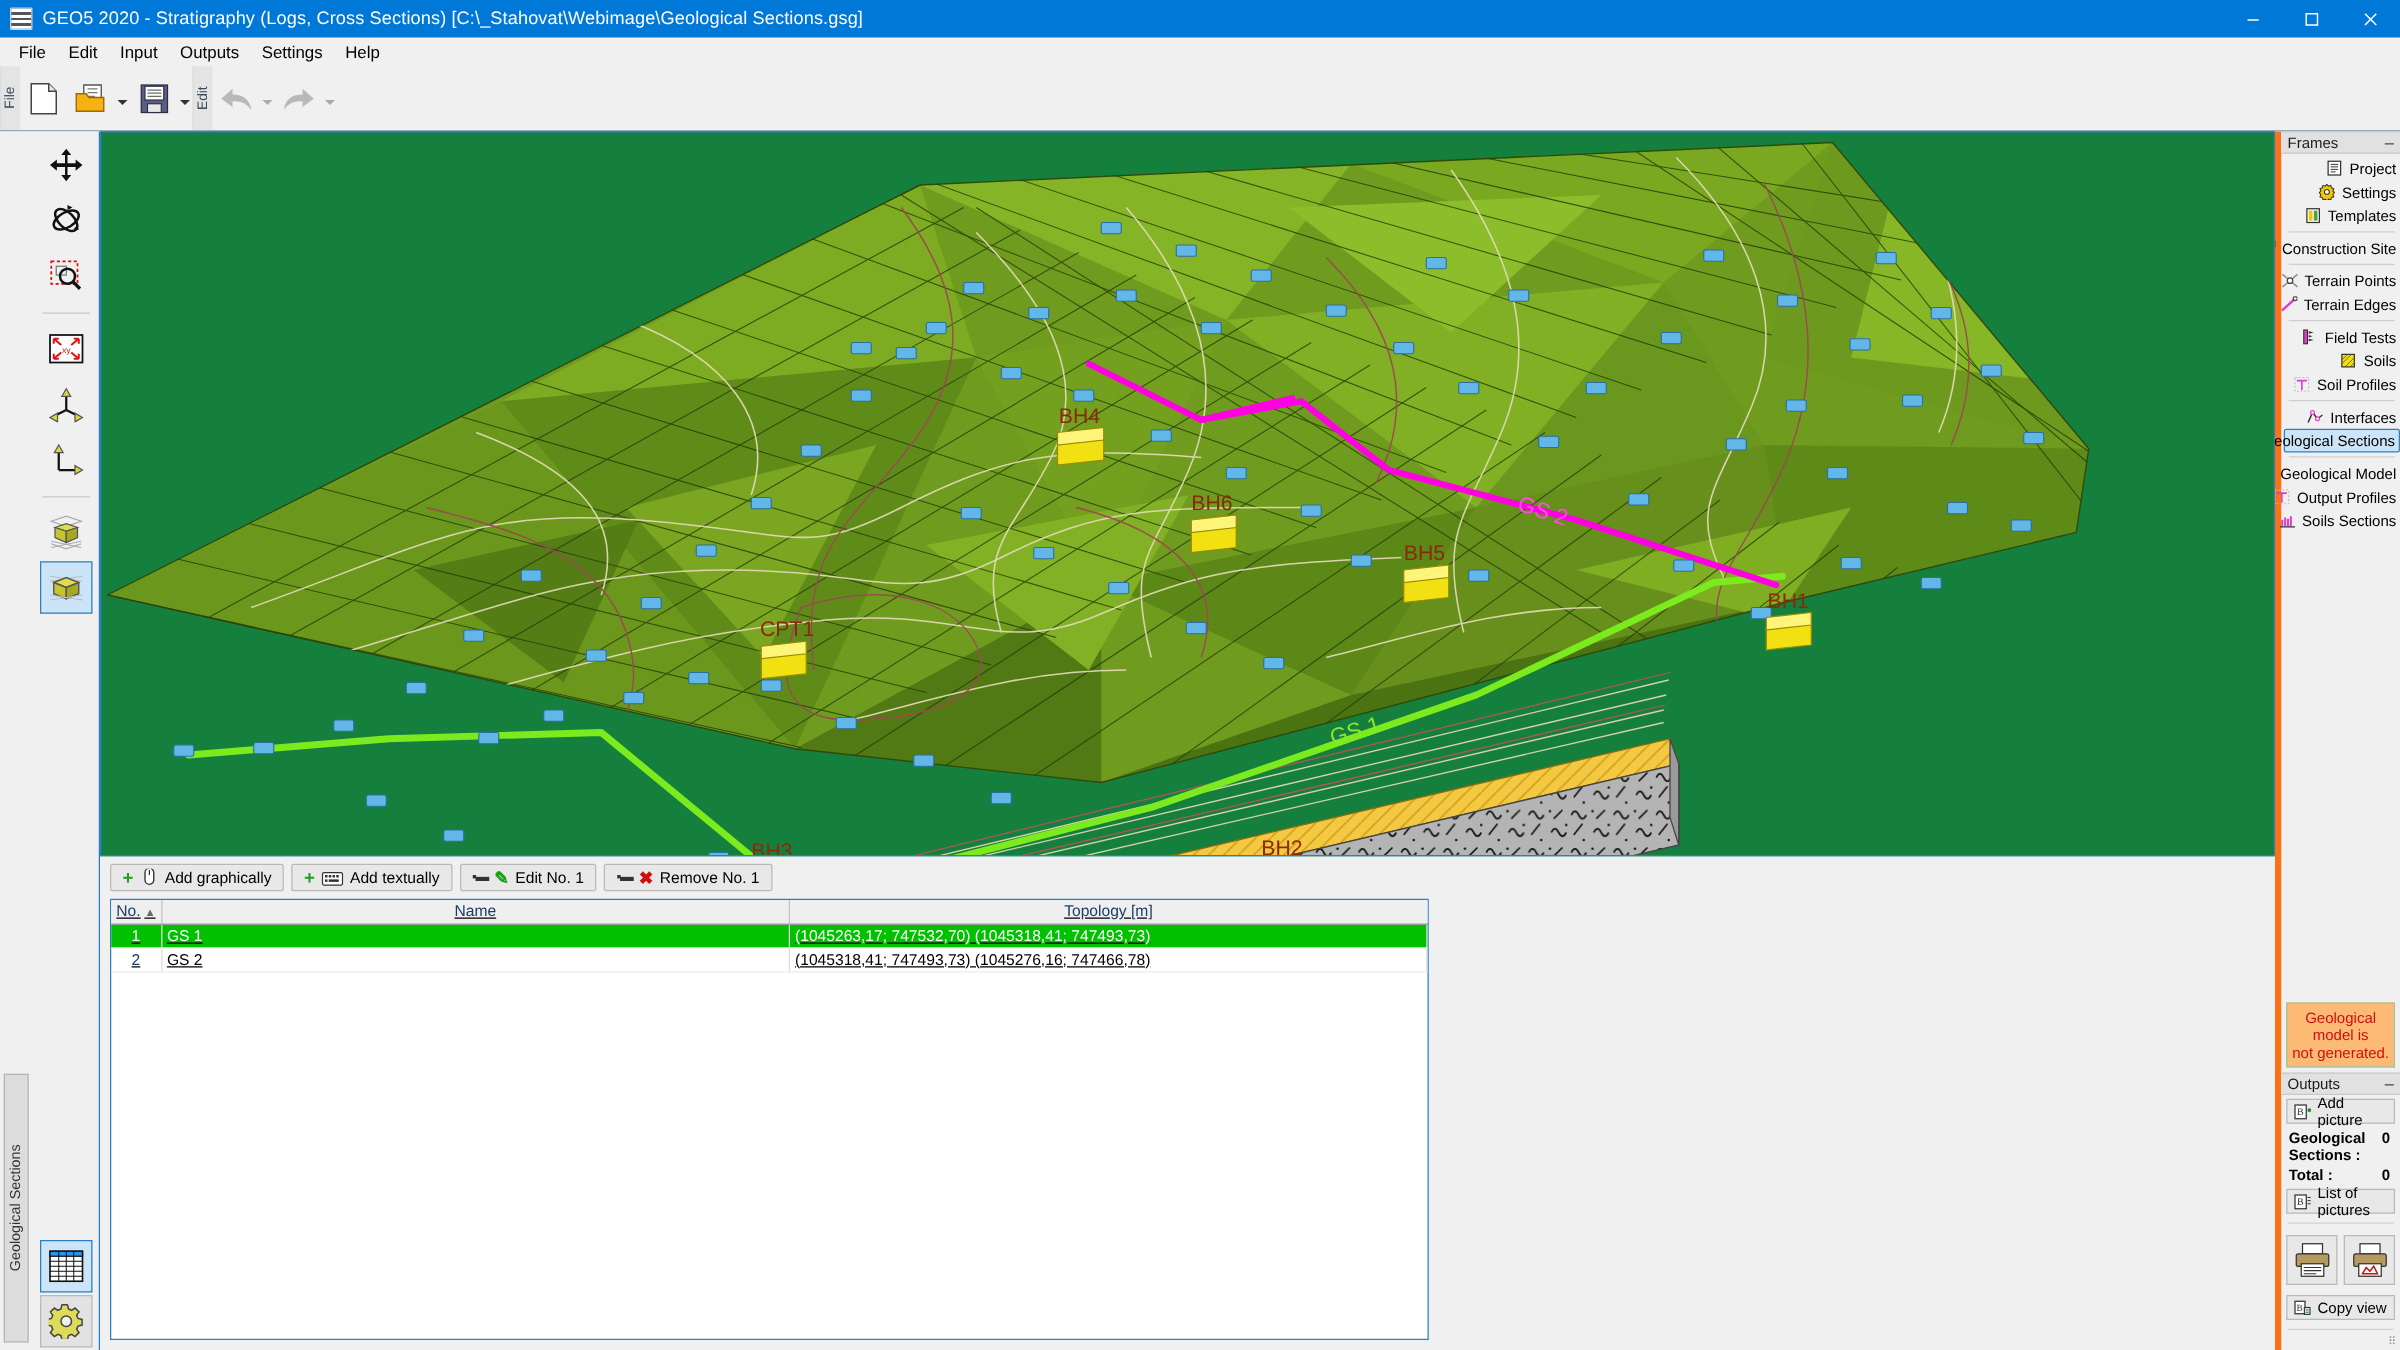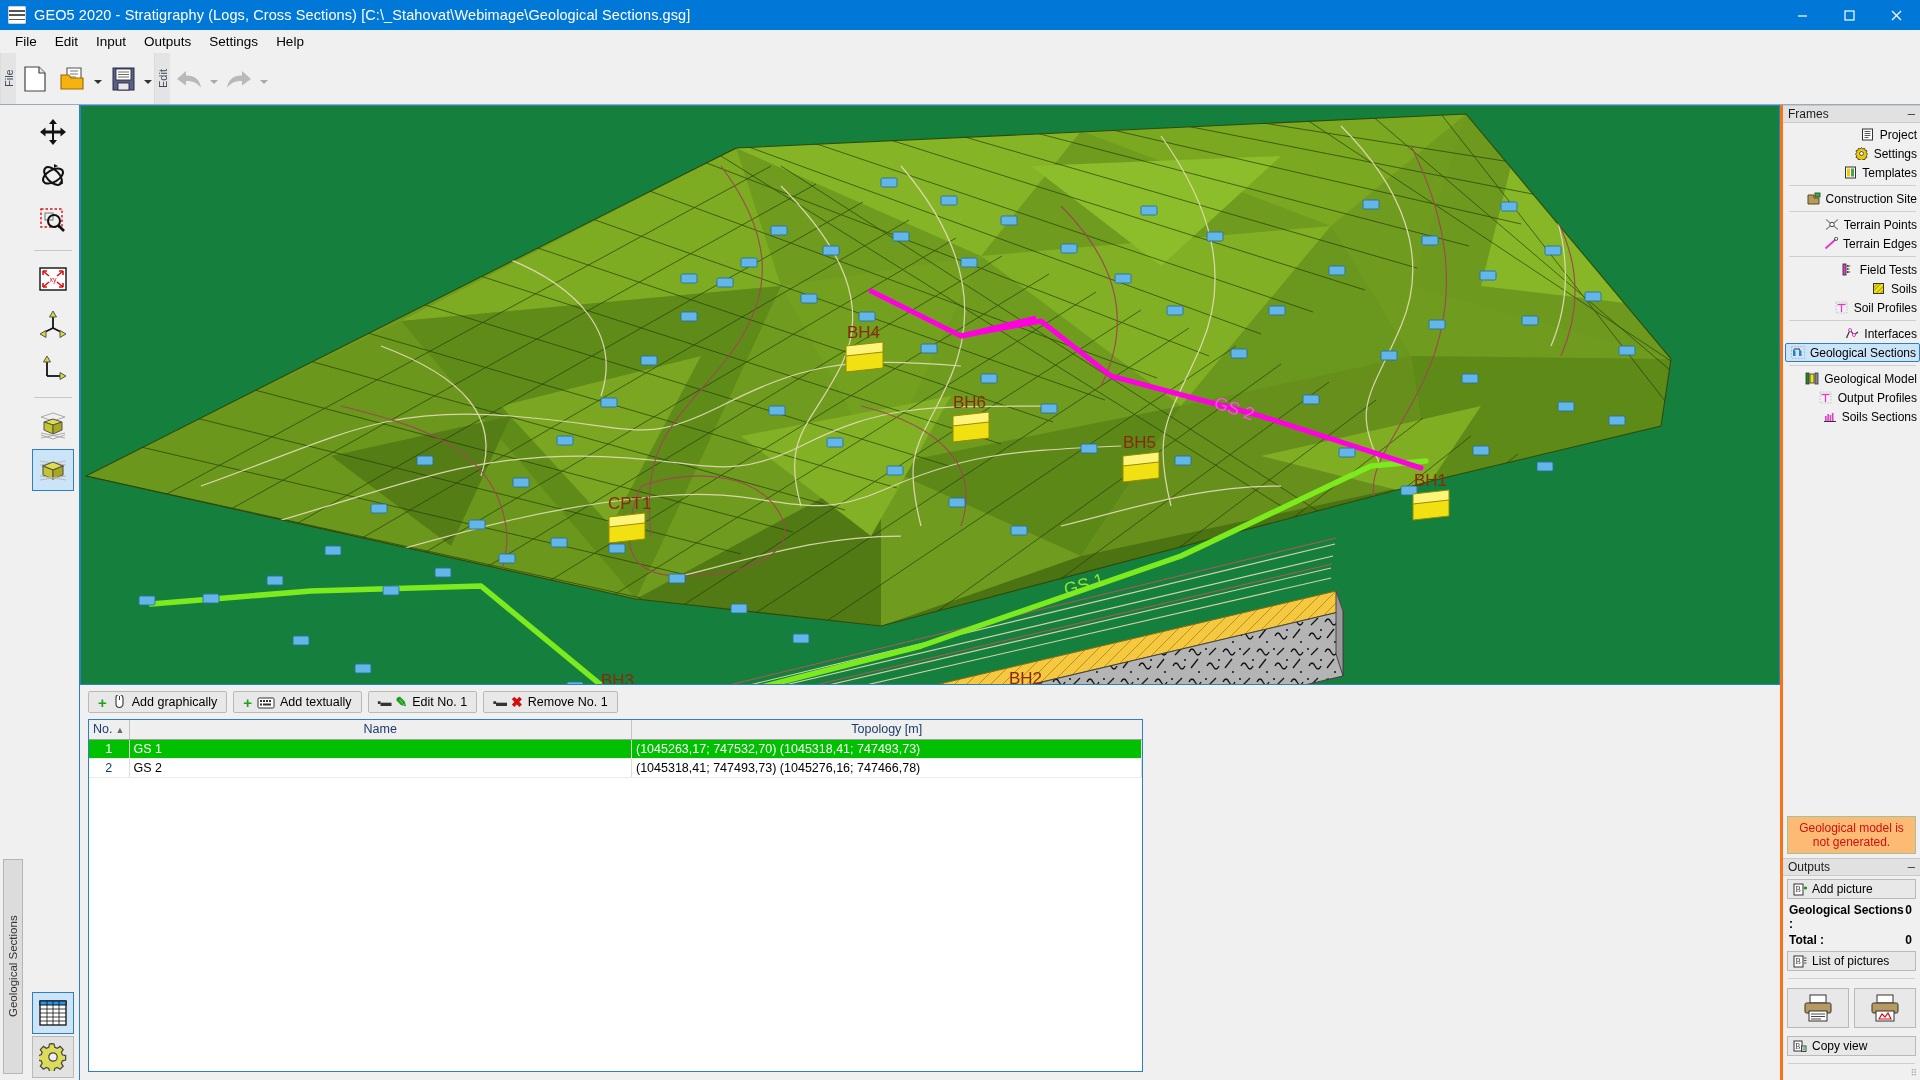--- a/index.html
+++ b/index.html
@@ -74,36 +74,36 @@
   #bottompanel { flex:1; background:#f0f0f0; padding:6px 8px 8px 8px; display:flex; flex-direction:column; min-height:0; }
   #tblbtns { display:flex; gap:6px; margin-bottom:6px; }
   .tbl-btn {
     height:22px; background:#e8e8e8; border:1px solid #b9b9b9; border-radius:2px;
     display:flex;align-items:center;gap:5px;padding:0 9px; font-size:12.5px; white-space:nowrap;
   }
   .plus { color:#20a020; font-weight:bold; font-size:15px; line-height:1; }
   .pen { color:#17a017; font-weight:bold; font-size:14px; }
   .xx  { color:#d01010; font-weight:bold; font-size:14px; }
   .dashico { color:#333; font-size:11px; letter-spacing:-1px; }
-  #gridbox { border:1px solid #2b7fc4; background:#fff; flex:1; min-height:0; width:1055px; }
+  #gridbox { border:1px solid #2b7fc4; background:#fff; flex:1; min-height:0; width:1055px;text-decoration:underline; }
   table.grid { border-collapse:collapse; width:100%; font-size:12.5px; table-layout:fixed; }
   table.grid th {
     background:#efefef; border-right:1px solid #c4c4c4; border-bottom:1px solid #9e9e9e;
     font-weight:normal; height:19px; color:#1b3d66;
   }
   table.grid td { border-right:1px solid #dcdcdc; border-bottom:1px solid #ececec; height:19px; padding:0 4px; }
   table.grid td.num { text-align:center; color:#1b3d66; }
   table.grid td.topo { }
   tr.sel td { background:#00c000; color:#fff; }
   tr.sel td.num { background:#00c000; color:#fff; }
   .colno { width:40px; } .coltopo { width:510px; }
   .sortarrow { color:#6a6a6a; font-size:9px; margin-left:3px; }
 
   
-  #rightpanel { width:140px; background:#f0f0f0; display:flex; flex-direction:column; border-left:3px solid #f97316; }
+  #rightpanel { width:100px; background:#f0f0f0; display:flex; flex-direction:column; border-left:5px solid #f97316; }
   .pnl-header {
     height:18px; background:#e1e1e1; border:1px solid #c9c9c9; border-left:0; border-right:0;
     display:flex; align-items:center; justify-content:space-between; padding:0 5px; font-size:12px; color:#1b1b1b;
   }
   .pnl-min { font-size:13px; color:#333; line-height:8px; }
   .frames-list { padding:2px 0 0 2px; }
   .fitem { height:19px; display:flex; align-items:center; gap:5px; padding:0 3px; font-size:12px; white-space:nowrap;justify-content:flex-end; }
   .fitem.sel { background:#cce4f7; border:1px solid #2b7fc4; border-radius:2px; }
   .fsep { height:1px; background:#cfcfcf; margin:3px 4px; }
   .ficon { width:14px;height:14px;flex:none;display:flex;align-items:center;justify-content:center; }

